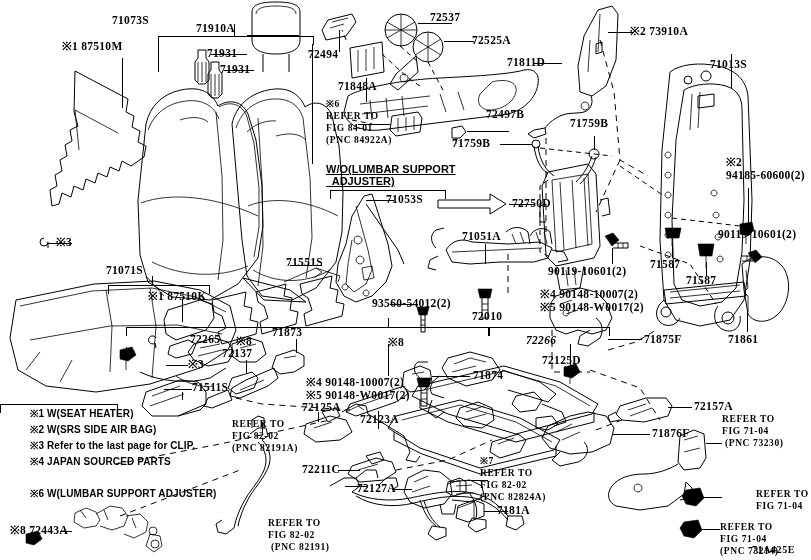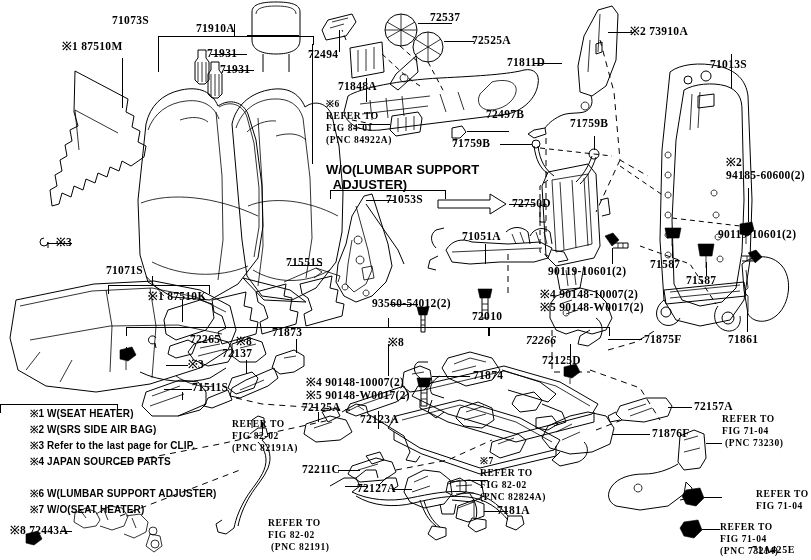--- a/index.html
+++ b/index.html
@@ -9,21 +9,21 @@
     font-family:"Liberation Serif",serif;color:#000;
   }
   
   .lbl{
     position:absolute;white-space:pre;line-height:1.12;
     font-family:"Liberation Serif",serif;
     font-weight:bold;font-size:11px;letter-spacing:.2px;
   }
   .lbl.num{font-size:11.5px;letter-spacing:.3px;}
   .lbl.ref{font-size:9.5px;letter-spacing:.6px;line-height:1.28;}
-  .lbl.note{font-family:"Liberation Sans",sans-serif;font-weight:bold;font-size:13px;letter-spacing:0;}
+  .lbl.note{font-family:"Liberation Sans",sans-serif;font-weight:bold;font-size:11px;letter-spacing:0;text-decoration:underline;}
   .lbl.legend{font-family:"Liberation Sans",sans-serif;font-weight:bold;font-size:10px;line-height:1.62;letter-spacing:.1px;margin-left:18px;}
   .lbl.code{font-family:"Liberation Serif",serif;font-weight:bold;font-size:10px;letter-spacing:.6px;}
 
   
   .ln{position:absolute;background:#000;}
   .ln.h{height:1px;}
   .ln.v{width:1px;}
   .brk{position:absolute;border:1px solid #000;border-bottom:none;}
 
   svg{position:absolute;left:0;top:0;overflow:visible;}
@@ -675,18 +675,17 @@
 FIG 71-04</div>
 <div class="lbl ref" style="left:720px;top:521px;">REFER TO
 FIG 71-04
 (PNC 73214)</div>
 
 <div class="lbl legend" style="left:12px;top:406px;">※1 W(SEAT HEATER)</div>
 <div class="lbl legend" style="left:12px;top:422px;">※2 W(SRS SIDE AIR BAG)</div>
 <div class="lbl legend" style="left:12px;top:438px;">※3 Refer to the last page for CLIP.</div>
 <div class="lbl legend" style="left:12px;top:454px;">※4 JAPAN SOURCED PARTS</div>
 <div class="lbl legend" style="left:12px;top:486px;">※6 W(LUMBAR SUPPORT ADJUSTER)</div>
-<div class="lbl legend" style="left:12px;top:502px;">※7 W/O(SEAT HEATER)</div>
 <div class="lbl num" style="left:10px;top:524px;">※8 72443A</div>
 
 <div class="lbl code" style="left:752px;top:544px;font-family:Liberation Serif, serif;">71A425E</div>
 
 </div>
 
 </body></html>

